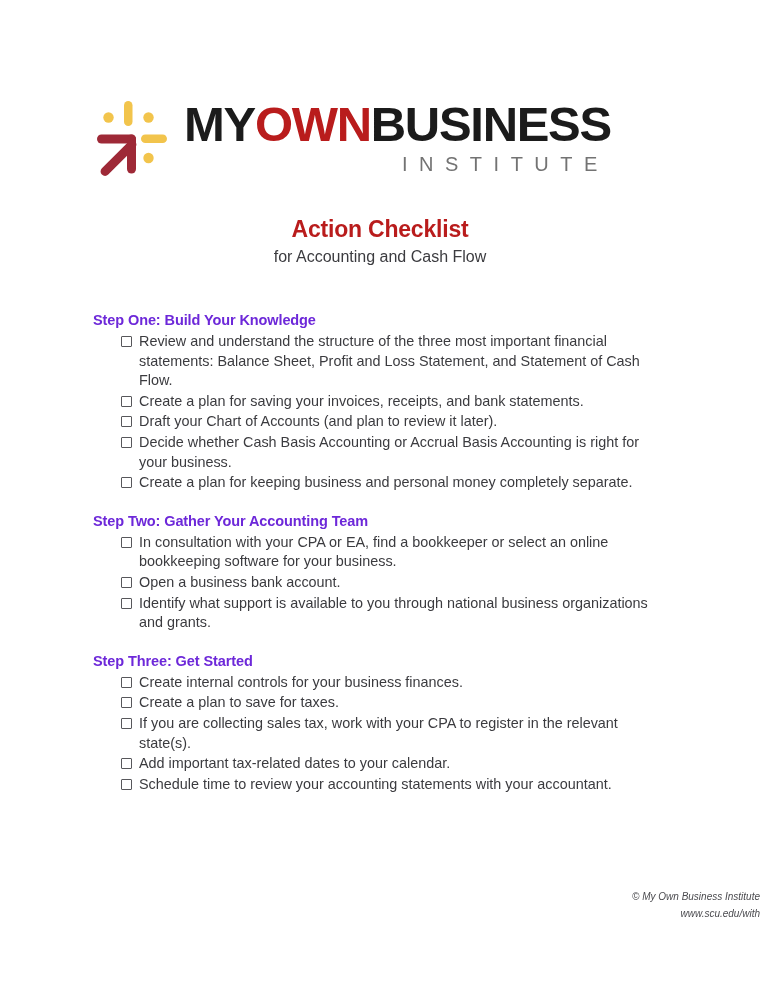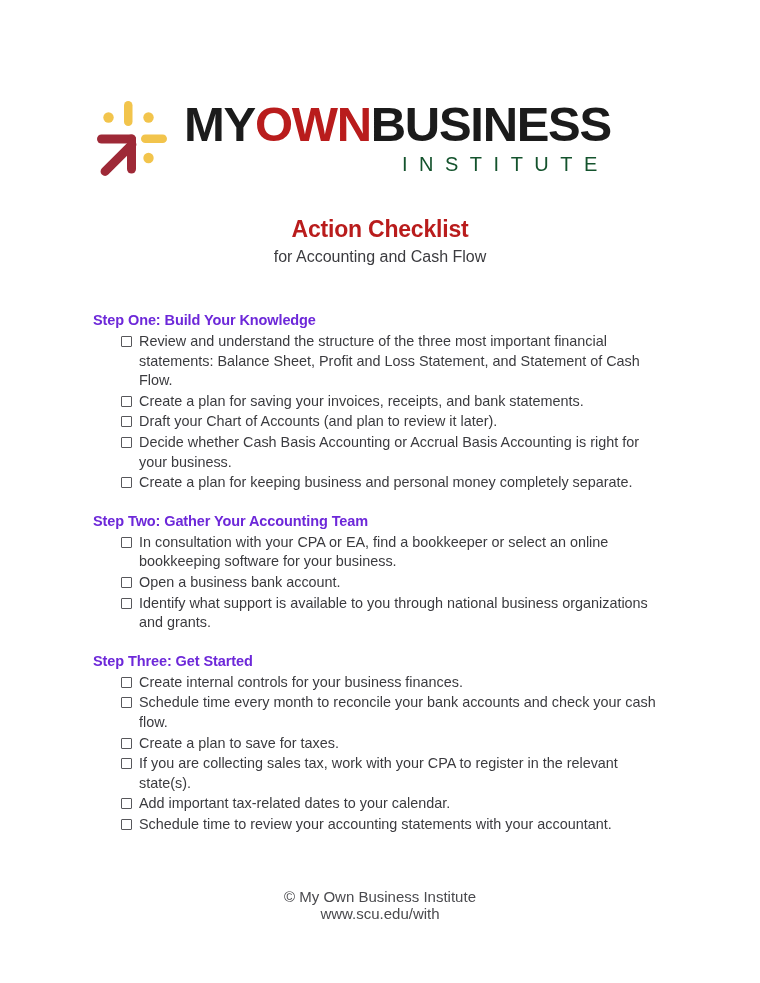--- a/index.html
+++ b/index.html
@@ -54,21 +54,21 @@
     line-height: 52px;
     color: #1b1b1b;
     white-space: nowrap;
   }
   .wm-own { color: #b91c1c; }
   .wordmark-bottom {
     font-family: "Liberation Sans", sans-serif;
     font-size: 20px;
     font-weight: normal;
     letter-spacing: 11.5px;
-    color: #14532d;
+    color: #737373;
     text-align: right;
     padding-right: 2px;
     margin-top: 3px;
     white-space: nowrap;
   }
 
   
   .doc-title {
     position: absolute;
     left: 0;
@@ -134,24 +134,25 @@
     flex: 1 1 auto;
     color: #3b3b3f;
   }
 
   
   .footer {
     position: absolute;
     left: 0;
     top: 888px;
     width: 760px;
-    text-align: center;
-    font-size: 15px;
+    text-align: right;
+    font-size: 10px;
     line-height: 17px;
     color: #4a4a4e;
+    font-style: italic;
   }
   .footer div { display: block; }
 </style>
 </head>
 <body>
 
 <div class="page">
 
   <div class="logo-block">
     <div class="logo-mark">
@@ -231,24 +232,20 @@
 
     <div class="step-section">
       <div class="step-heading">Step Three: Get Started</div>
       <ul class="items">
         <li class="item">
           <span class="checkbox"></span>
           <span class="item-label">Create internal controls for your business finances.</span>
         </li>
         <li class="item">
           <span class="checkbox"></span>
-          <span class="item-label">Schedule time every month to reconcile your bank accounts and check your cash flow.</span>
-        </li>
-        <li class="item">
-          <span class="checkbox"></span>
           <span class="item-label">Create a plan to save for taxes.</span>
         </li>
         <li class="item">
           <span class="checkbox"></span>
           <span class="item-label">If you are collecting sales tax, work with your CPA to register in the relevant state(s).</span>
         </li>
         <li class="item">
           <span class="checkbox"></span>
           <span class="item-label">Add important tax-related dates to your calendar.</span>
         </li>

